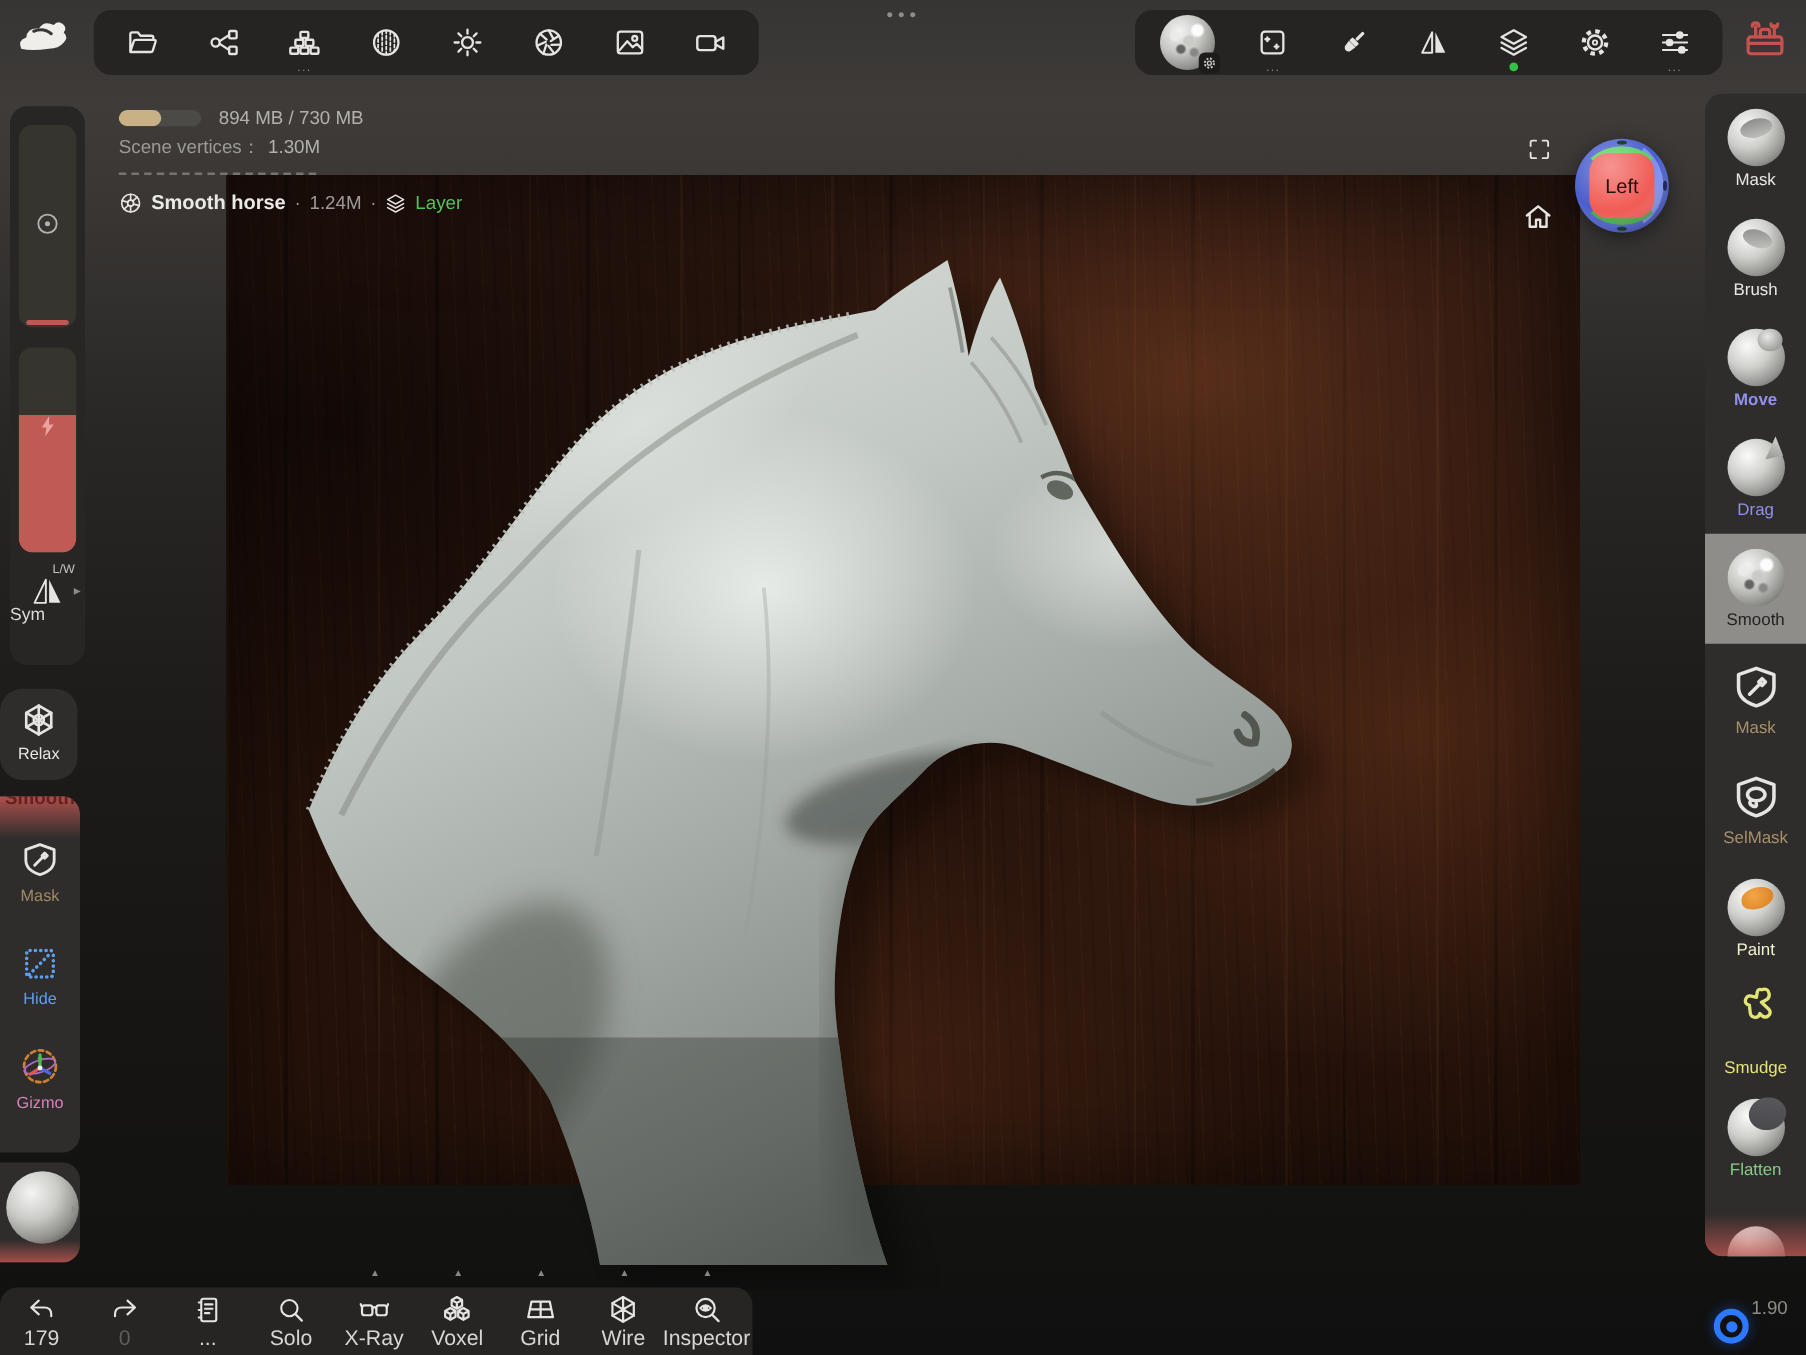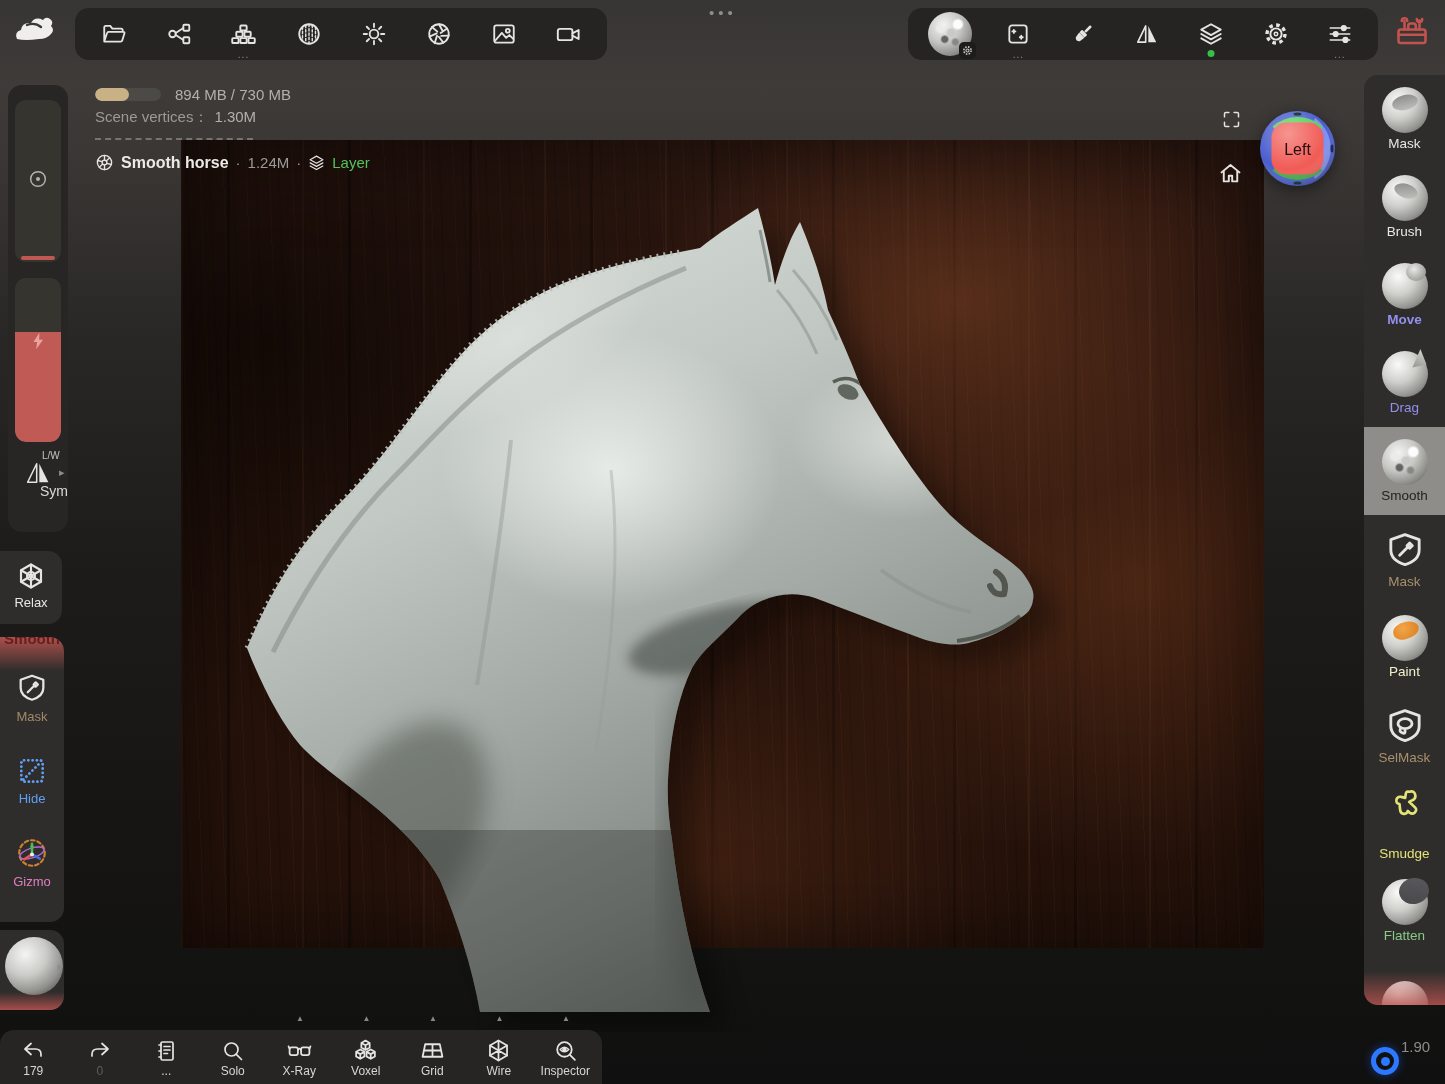--- a/index.html
+++ b/index.html
@@ -56,23 +56,23 @@
   .col-panel{position:absolute;left:8px;top:85px;width:60px;height:447px;background:#272625;border-radius:14px;z-index:8;}
   .slider{position:absolute;left:7px;width:46px;background:#36342f;border-radius:11px;overflow:hidden;}
   .slider.radius{top:15px;height:162px;}
   .slider.radius::after{content:"";position:absolute;bottom:2px;left:6px;right:6px;height:4px;border-radius:3px;background:#bf5753;}
   .slider.intensity{top:193px;height:164px;}
   .slider .fill{position:absolute;left:0;right:0;bottom:0;height:110px;background:#c05a55;border-radius:0 0 11px 11px;}
   .slider .s-ico{position:absolute;left:50%;transform:translateX(-50%);}
   .lw-label{position:absolute;left:34px;top:365px;font-size:10px;color:#c5c3c0;}
   .sym-ico{position:absolute;left:16px;top:376px;}
   .dock-arrow{position:absolute;font-size:11px;color:#8e8c89;}
-  .sym-label{position:absolute;left:0;width:60px;text-align:right;top:398px;font-size:14px;color:#dddbd8;}
+  .sym-label{position:absolute;left:0;width:60px;text-align:left;top:398px;font-size:14px;color:#dddbd8;}
   .side-panel{position:absolute;left:0;background:#2e2d2c;border-radius:0 14px 14px 0;z-index:8;}
-  .relax-panel{top:551px;width:62px;height:73px;}
+  .relax-panel{top:551px;width:62px;height:73px;border-radius:18px;}
   .flyout-panel{top:637px;width:64px;height:285px;overflow:hidden;}
   .flyout-panel::before{content:"";position:absolute;top:0;left:0;right:0;height:34px;
      background:linear-gradient(180deg,rgba(187,84,79,.9),rgba(187,84,79,0));border-radius:0 14px 0 0;}
   .flyout-label{position:absolute;top:-7px;left:0;right:0;text-align:center;font-size:15px;font-weight:bold;color:#641f1f;z-index:1;}
   .dock-item{position:absolute;left:0;width:100%;display:flex;flex-direction:column;align-items:center;gap:4px;}
   .dock-item .lbl{font-size:13px;}
   .sphere-panel{top:930px;width:64px;height:80px;overflow:hidden;}
   .sphere-panel::after{content:"";position:absolute;bottom:0;left:0;right:0;height:18px;
      background:linear-gradient(0deg,rgba(187,84,79,.85),rgba(187,84,79,0));}
   .mat-sphere{position:absolute;left:5px;top:7px;width:58px;height:58px;border-radius:50%;
@@ -111,21 +111,21 @@
      background:linear-gradient(0deg,rgba(187,84,79,.8),rgba(187,84,79,0));pointer-events:none;}
   .preview-wrap{position:relative;width:44px;height:44px;}
   .preview-wrap .sphere{width:44px;height:44px;border-radius:50%;}
   .gear-badge{position:absolute;right:-4px;bottom:-3px;width:17px;height:17px;border-radius:5px;background:#1d1c1b;
      display:flex;align-items:center;justify-content:center;}
 
   
   .bottom-bar{position:absolute;left:0px;top:1030px;width:602px;height:54px;background:#262524;
      border-radius:14px 14px 0 0;display:flex;z-index:9;}
   .bb-item{width:66.5px;height:100%;display:flex;flex-direction:column;align-items:center;justify-content:center;gap:1px;padding-top:2px;box-sizing:border-box;}
-  .bb-item .lbl{font-size:12px;color:#d8d6d3;}
+  .bb-item .lbl{font-size:17px;color:#d8d6d3;}
   .bb-item.dim .lbl{color:#605e5c;}
   .caret{position:absolute;top:-16px;font-size:8px;color:#8a8886;z-index:9;}
   .touch-ring{position:absolute;left:1371px;top:1047px;width:28px;height:28px;border-radius:50%;
      border:5px solid #2c79ff;box-sizing:border-box;display:flex;align-items:center;justify-content:center;
      box-shadow:0 0 10px rgba(30,100,255,.45);z-index:9;}
   .touch-ring i{width:9px;height:9px;border-radius:50%;background:#2c79ff;}
   .zoom-val{position:absolute;left:1401px;top:1038px;font-size:15px;color:#8d8b88;z-index:9;}
 </style>
 </head>
 <body>
@@ -476,32 +476,32 @@
       <span class="lbl" style="color: rgb(36, 34, 32);">Smooth</span>
     </div>
     <div class="tool-item">
       <svg class="ico" width="40" height="42" viewBox="0 0 24 24" stroke="#bfa277" stroke-width="1.5">
           <path d="M12,2.8 L20.5,5.8 V12 q0,6.2 -8.5,8.8 Q3.5,18.2 3.5,12 V5.8 Z"></path>
           <path d="M8.8,15.2 L14.2,9.8 m0.6,-2 l1.6,1.6 l-1.6,1.6 l-1.6,-1.6 Z"></path>
         </svg>
       <span class="lbl" style="color: rgb(168, 144, 108);">Mask</span>
     </div>
     <div class="tool-item">
-      <div class="tool-sphere">
-          <div class="paintblob"></div>
-        </div>
-      <span class="lbl" style="color: rgb(241, 241, 205);">Paint</span>
-    </div>
-    <div class="tool-item">
       <svg class="ico" width="40" height="42" viewBox="0 0 24 24" stroke="#bfa277" stroke-width="1.5">
           <path d="M12,2.8 L20.5,5.8 V12 q0,6.2 -8.5,8.8 Q3.5,18.2 3.5,12 V5.8 Z"></path>
           <ellipse cx="12" cy="10.6" rx="4.2" ry="3"></ellipse>
           <path d="M9.5,13.2 q-1.5,2 1,3 q2,0.6 1.5,-1.4"></path>
         </svg>
       <span class="lbl" style="color: rgb(168, 144, 108);">SelMask</span>
+    </div>
+    <div class="tool-item">
+      <div class="tool-sphere">
+          <div class="paintblob"></div>
+        </div>
+      <span class="lbl" style="color: rgb(241, 241, 205);">Paint</span>
     </div>
     <div class="tool-item">
       <svg width="40" height="40" viewBox="0 0 24 24" fill="none" stroke="#e3e378" stroke-width="1.6" stroke-linecap="round" stroke-linejoin="round">
           <path d="M14.5,3.5 q3,-1 3.6,1.6 q0.6,2.4 -1.6,3.4 l-2,1 l3.4,3.2 q1.6,1.6 0,3.2 q-1.6,1.4 -3.2,0 l-1,-1 q-0.4,2 -2.4,1.8 q-2,-0.2 -2.2,-2.2 l-0.4,-3.6 q-2.4,-0.6 -1.8,-2.8 q0.6,-2 2.8,-1.6 l2.4,0.6 l0.4,-2.6 q0.4,-1.6 2,-1 Z"></path>
         </svg>
       <span class="lbl" style="color: rgb(227, 227, 120); margin-top: 17px;">Smudge</span>
     </div>
     <div class="tool-item">
       <div class="tool-sphere">
           <div class="flat"></div>

